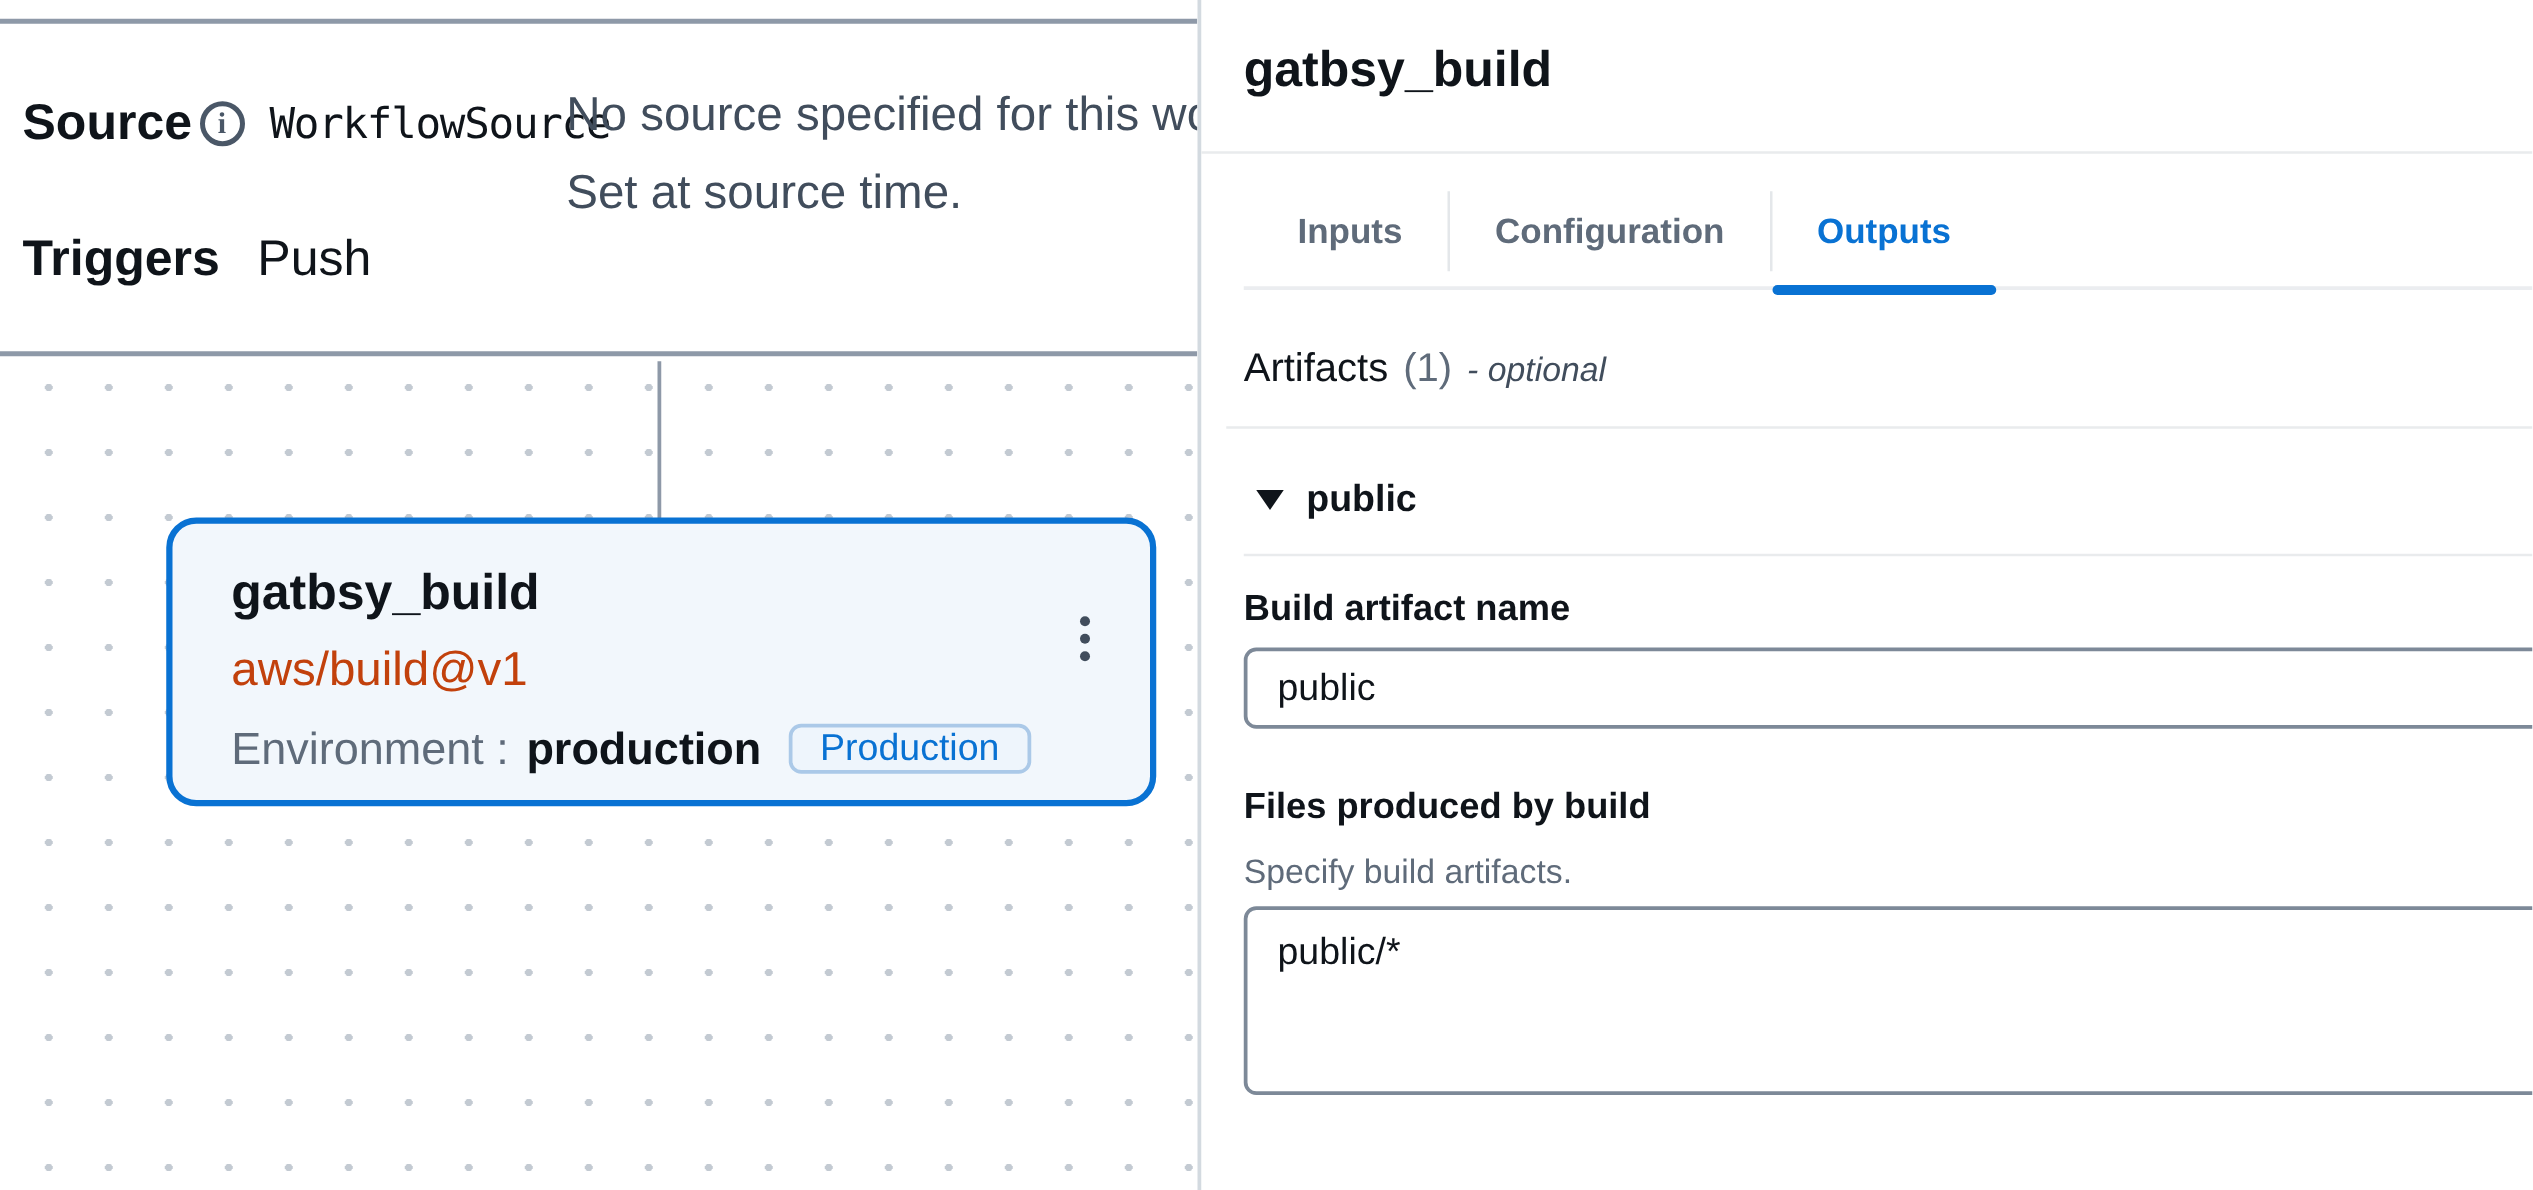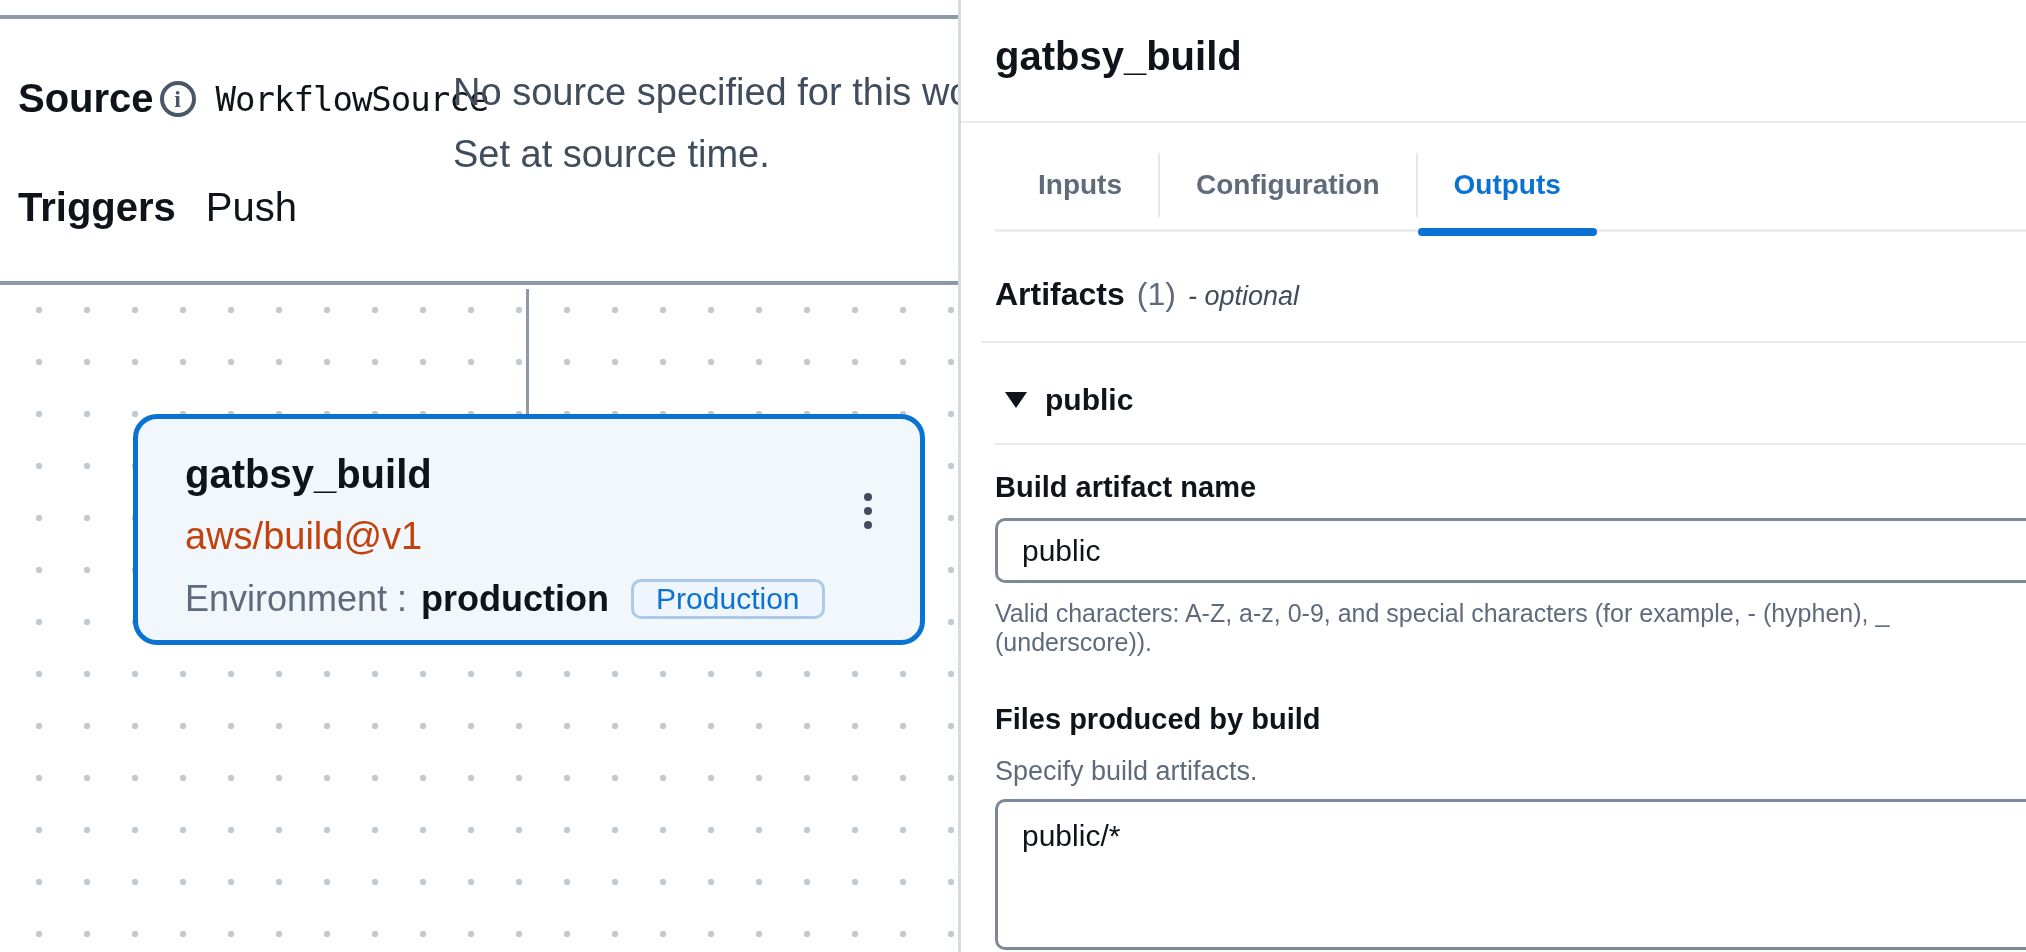--- a/index.html
+++ b/index.html
@@ -64,21 +64,21 @@
   .panel-title-divider{height:2px;background:#e9ebed;width:1200px;margin-left:-34px;margin-top:42px;}
 
   .tabs-row{display:flex;margin-top:18px;margin-left:7px;align-items:stretch;}
   .tab{position:relative;padding:28px 36px;font-size:28px;font-weight:700;color:#5f6b7a;cursor:pointer;}
   .tab.active{color:#0972d3;}
   .tab.active::after{content:"";position:absolute;left:0;right:0;bottom:-7px;height:8px;border-radius:4px;background:#0972d3;}
   .tab-sep{width:2px;background:#e4e7ea;margin:12px 0;}
   .tabs-bottom-line{height:3px;background:#ebedf0;width:1150px;margin-top:0;}
 
   .section-heading{margin-top:44px;display:flex;align-items:baseline;}
-  .section-heading .h{font-size:32px;font-weight:700;color:#0f141a;}
+  .section-heading .h{font-size:32px;font-weight:400;color:#0f141a;}
   .section-heading .count{font-size:32px;font-weight:400;color:#5f6b7a;margin-left:12px;}
   .section-heading .opt{font-size:27px;font-style:italic;color:#414d5c;margin-left:12px;}
   .divider-a{height:2px;background:#e9ebed;width:1180px;margin-left:-14px;margin-top:28px;}
   .divider-b{height:2px;background:#e9ebed;width:1160px;margin-top:26px;}
 
   .expand-row{margin-top:40px;margin-left:10px;display:flex;align-items:center;cursor:pointer;}
   .tri{width:0;height:0;border-left:11px solid transparent;border-right:11px solid transparent;border-top:16px solid #0f141a;}
   .expand-label{font-size:30px;font-weight:700;color:#0f141a;margin-left:18px;}
 
   .field-label{font-size:29px;font-weight:700;color:#0f141a;}
@@ -165,20 +165,19 @@
     <div class="divider-a"></div>
 
     <div class="expand-row">
       <span class="tri"></span>
       <span class="expand-label">public</span>
     </div>
     <div class="divider-b"></div>
 
     <div class="field-label label-1">Build artifact name</div>
     <input class="text-input" type="text" value="public" style="">
-    <div class="constraint">Valid characters: A-Z, a-z, 0-9, and special characters (for example, - (hyphen), _ (underscore)).</div>
 
     <div class="field-label label-2">Files produced by build</div>
     <div class="field-desc">Specify build artifacts.</div>
     <textarea class="text-area" style="">public/*</textarea>
 
   </div>
 </div>
 
 </body></html>

